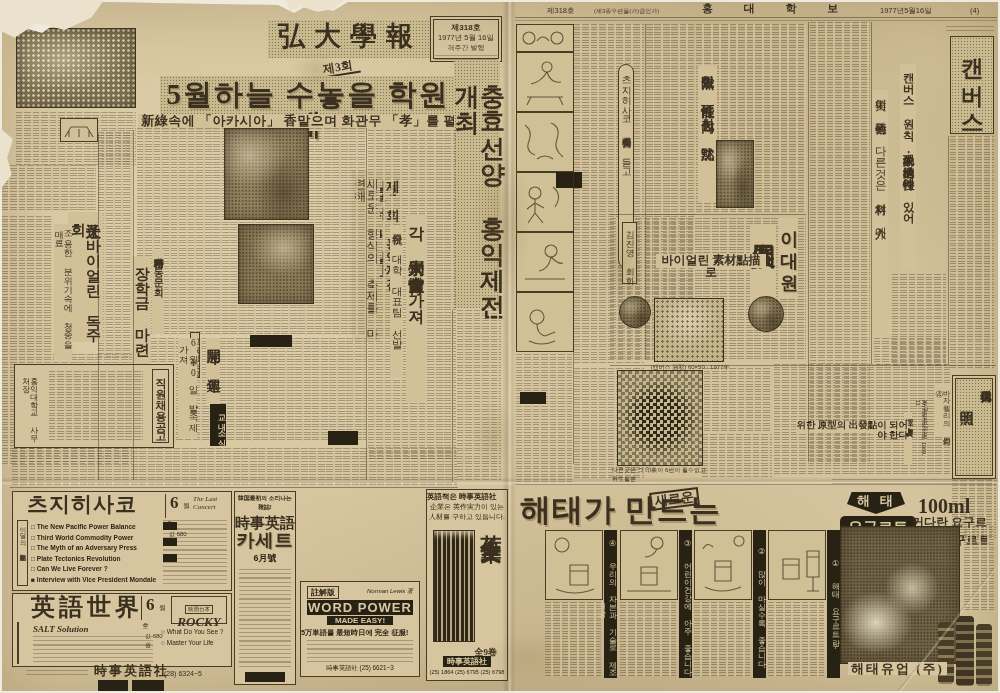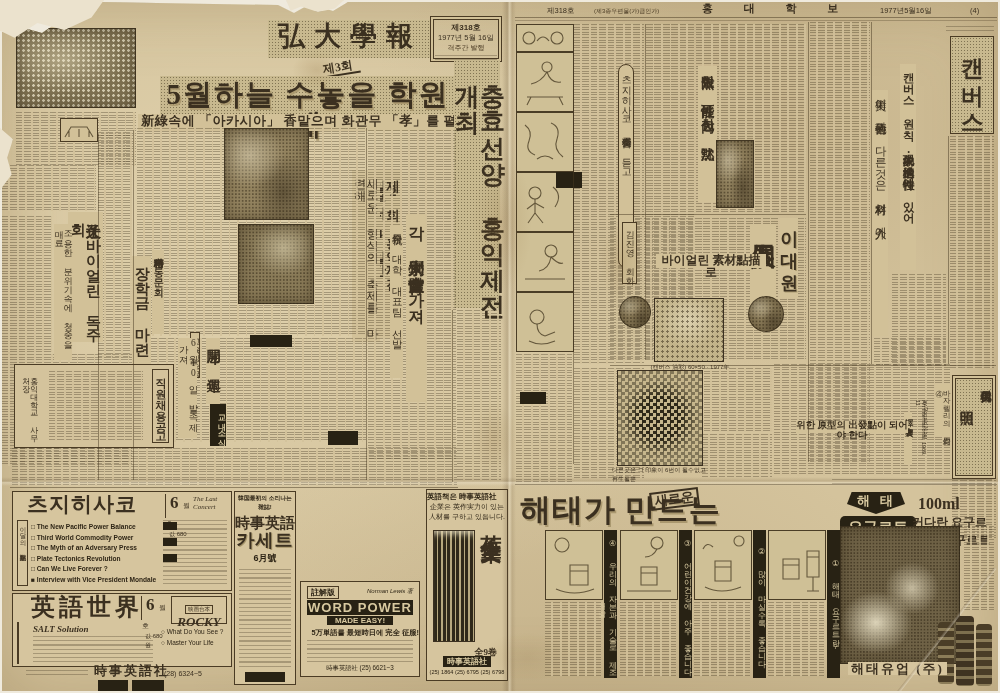--- a/index.html
+++ b/index.html
@@ -185,21 +185,21 @@
     <div class="txh" style="margin:4px 4px 0 4px;height:100px;"></div>
     <div class="bk" style="margin:3px auto 0 auto;width:40px;height:10px;"></div>
   </div>
 
 
   <div class="abs bx" style="left:298px;top:579px;width:118px;height:94px;background:#d6c59e;">
     <div class="abs bx" style="left:6px;top:4px;font-size:8px;color:#2e2516;padding:0 3px;font-weight:bold;">註解版</div>
     <div class="abs" style="right:6px;top:5px;font-size:6px;font-style:italic;color:#2e2516;">Norman Lewis 著</div>
     <div class="bk" style="margin:18px 6px 0 6px;text-align:center;font-size:13px;font-weight:bold;letter-spacing:1px;">WORD POWER</div>
     <div class="bk" style="margin:1px 26px 0 26px;text-align:center;font-size:8px;font-weight:bold;">MADE EASY!</div>
-    <div style="font-size:7.3px;font-weight:bold;color:#2e2516;text-align:right;margin-top:3px;">5万単語를 最短時日에 完全 征服!</div>
+    <div style="font-size:7.3px;font-weight:bold;color:#2e2516;text-align:left;margin-top:3px;">5万単語를 最短時日에 完全 征服!</div>
     <div class="txh" style="margin:2px 6px;height:22px;"></div>
     <div style="font-size:6.3px;color:#2e2516;text-align:center;">時事英語社 (25) 6621~3</div>
   </div>
 
   <div class="abs bx" style="left:424px;top:487px;width:80px;height:190px;background:#d6c59e;">
     <div style="font-size:7.5px;font-weight:bold;color:#2e2516;text-align:left;margin-top:2px;">英語책은 時事英語社</div>
     <div style="font-size:7px;color:#2e2516;text-align:center;">企業은 英作実力이 있는</div>
     <div style="font-size:7px;color:#2e2516;text-align:center;">人材를 구하고 있읍니다.</div>
     <div class="abs" style="left:6px;top:40px;width:40px;height:110px;border:1px solid #3b3020;
          background:repeating-linear-gradient(90deg,#2f2819 0 3px,#b7a87e 3px 4.5px);box-shadow:inset 0 8px 6px -5px rgba(230,220,190,.8);"></div>
@@ -302,38 +302,38 @@
        repeating-conic-gradient(#2f2919 0% 25%, #c6b68c 25% 50%);background-size:100% 100%,7px 7px;"></div>
   <div class="abs" style="left:610px;top:464px;width:100px;font-size:6px;color:#3b3020;">다른곳은 그 印象이 6번이 될수없고 再生될뿐</div>
   <div class="abs bx ht" style="left:950px;top:373px;width:42px;height:102px;box-shadow:inset 0 0 0 2px #d2c198, inset 0 0 0 3px #4a3b24;">
     <div class="hl v" style="position:absolute;right:4px;top:6px;height:90px;font-size:11px;">現代美術의</div>
     <div class="hl v" style="position:absolute;left:6px;top:24px;height:54px;font-size:14px;">照明</div>
   </div>
   <div class="abs hl v pbg" style="left:933px;top:382px;height:52px;font-size:7.5px;font-weight:normal;">바자렐리의 幻覺 ④</div>
   <div class="abs v" style="left:921px;top:398px;height:44px;font-size:5.5px;color:#3b3020;text-orientation:sideways;writing-mode:vertical-rl;">by Donald Niber</div>
   <div class="abs v" style="left:913px;top:398px;height:56px;font-size:5.5px;color:#3b3020;text-orientation:sideways;writing-mode:vertical-rl;">Art International, 1969. 11</div>
   <div class="abs hl v pbg" style="left:902px;top:410px;height:52px;font-size:8px;">譯 裵和會</div>
-  <div class="abs hl pbg" style="left:794px;top:419px;width:112px;height:12px;font-size:9.5px;text-align:center;">위한 原型의 出發點이 되어야 한다</div>
+  <div class="abs hl pbg" style="left:794px;top:419px;width:112px;height:12px;font-size:9.5px;text-align:right;">위한 原型의 出發點이 되어야 한다</div>
 
   <div class="abs rule" style="left:571px;top:22px;width:1px;height:440px;"></div>
   <div class="abs rule" style="left:643px;top:22px;width:1px;height:336px;"></div>
   <div class="abs rule" style="left:806px;top:20px;width:1px;height:440px;"></div>
   <div class="abs rule" style="left:869px;top:20px;width:1px;height:342px;"></div>
   <div class="abs rule" style="left:946px;top:134px;width:1px;height:228px;"></div>
   <div class="abs rule" style="left:513px;top:482px;width:482px;height:1px;"></div>
 
   <div class="abs txh" style="left:830px;top:477px;width:160px;height:5px;"></div>
   <div class="abs hl" style="left:518px;top:492px;font-size:31px;letter-spacing:1px;text-shadow:1.5px 1.5px 0 rgba(165,148,106,.9);">해태가 만드는</div>
   <div class="abs hl" style="left:648px;top:488px;font-size:13px;border:2px solid #3b3020;padding:0 3px 1px 3px;transform:rotate(-7deg);">새로운</div>
   <div class="abs bk" style="left:845px;top:490px;width:58px;height:22px;text-align:center;font-weight:bold;font-size:13px;
        letter-spacing:10px;padding-left:8px;box-sizing:border-box;clip-path:polygon(8% 0,92% 0,100% 55%,50% 100%,0 55%);">해태</div>
   <div class="abs bk" style="left:838px;top:514px;width:76px;height:22px;border-radius:5px;text-align:center;
        font-weight:bold;font-size:15px;line-height:22px;">요구르트</div>
   <div class="abs bk" style="left:862px;top:539px;width:30px;height:10px;font-size:7px;text-align:center;line-height:10px;">발효유</div>
-  <div class="abs hl" style="left:916px;top:494px;font-size:16px;">100ml</div>
+  <div class="abs hl" style="left:916px;top:494px;font-size:20px;">100ml</div>
   <div class="abs hl" style="left:910px;top:514px;font-size:12px;">커다란 요구르트</div>
   <div class="abs hl" style="left:910px;top:532px;font-size:12px;">해 태 요구르트</div>
 
   <div class="abs panelbg" style="left:543px;top:528px;width:56px;height:68px;">
     <svg width="56" height="68">
           <circle class="doodle" cx="16" cy="14" r="7"></circle>
           <path class="doodle" d="M24 34 h18 v20 h-18 z M24 40 h18 M10 58 q18 8 38 0"></path>
         </svg>
   </div>
   <div class="abs bk v" style="left:602px;top:528px;width:13px;height:148px;font-size:8px;text-align:center;padding-top:2px;box-sizing:border-box;">④ 우리의 자본과 기술로 제조 개발</div>

